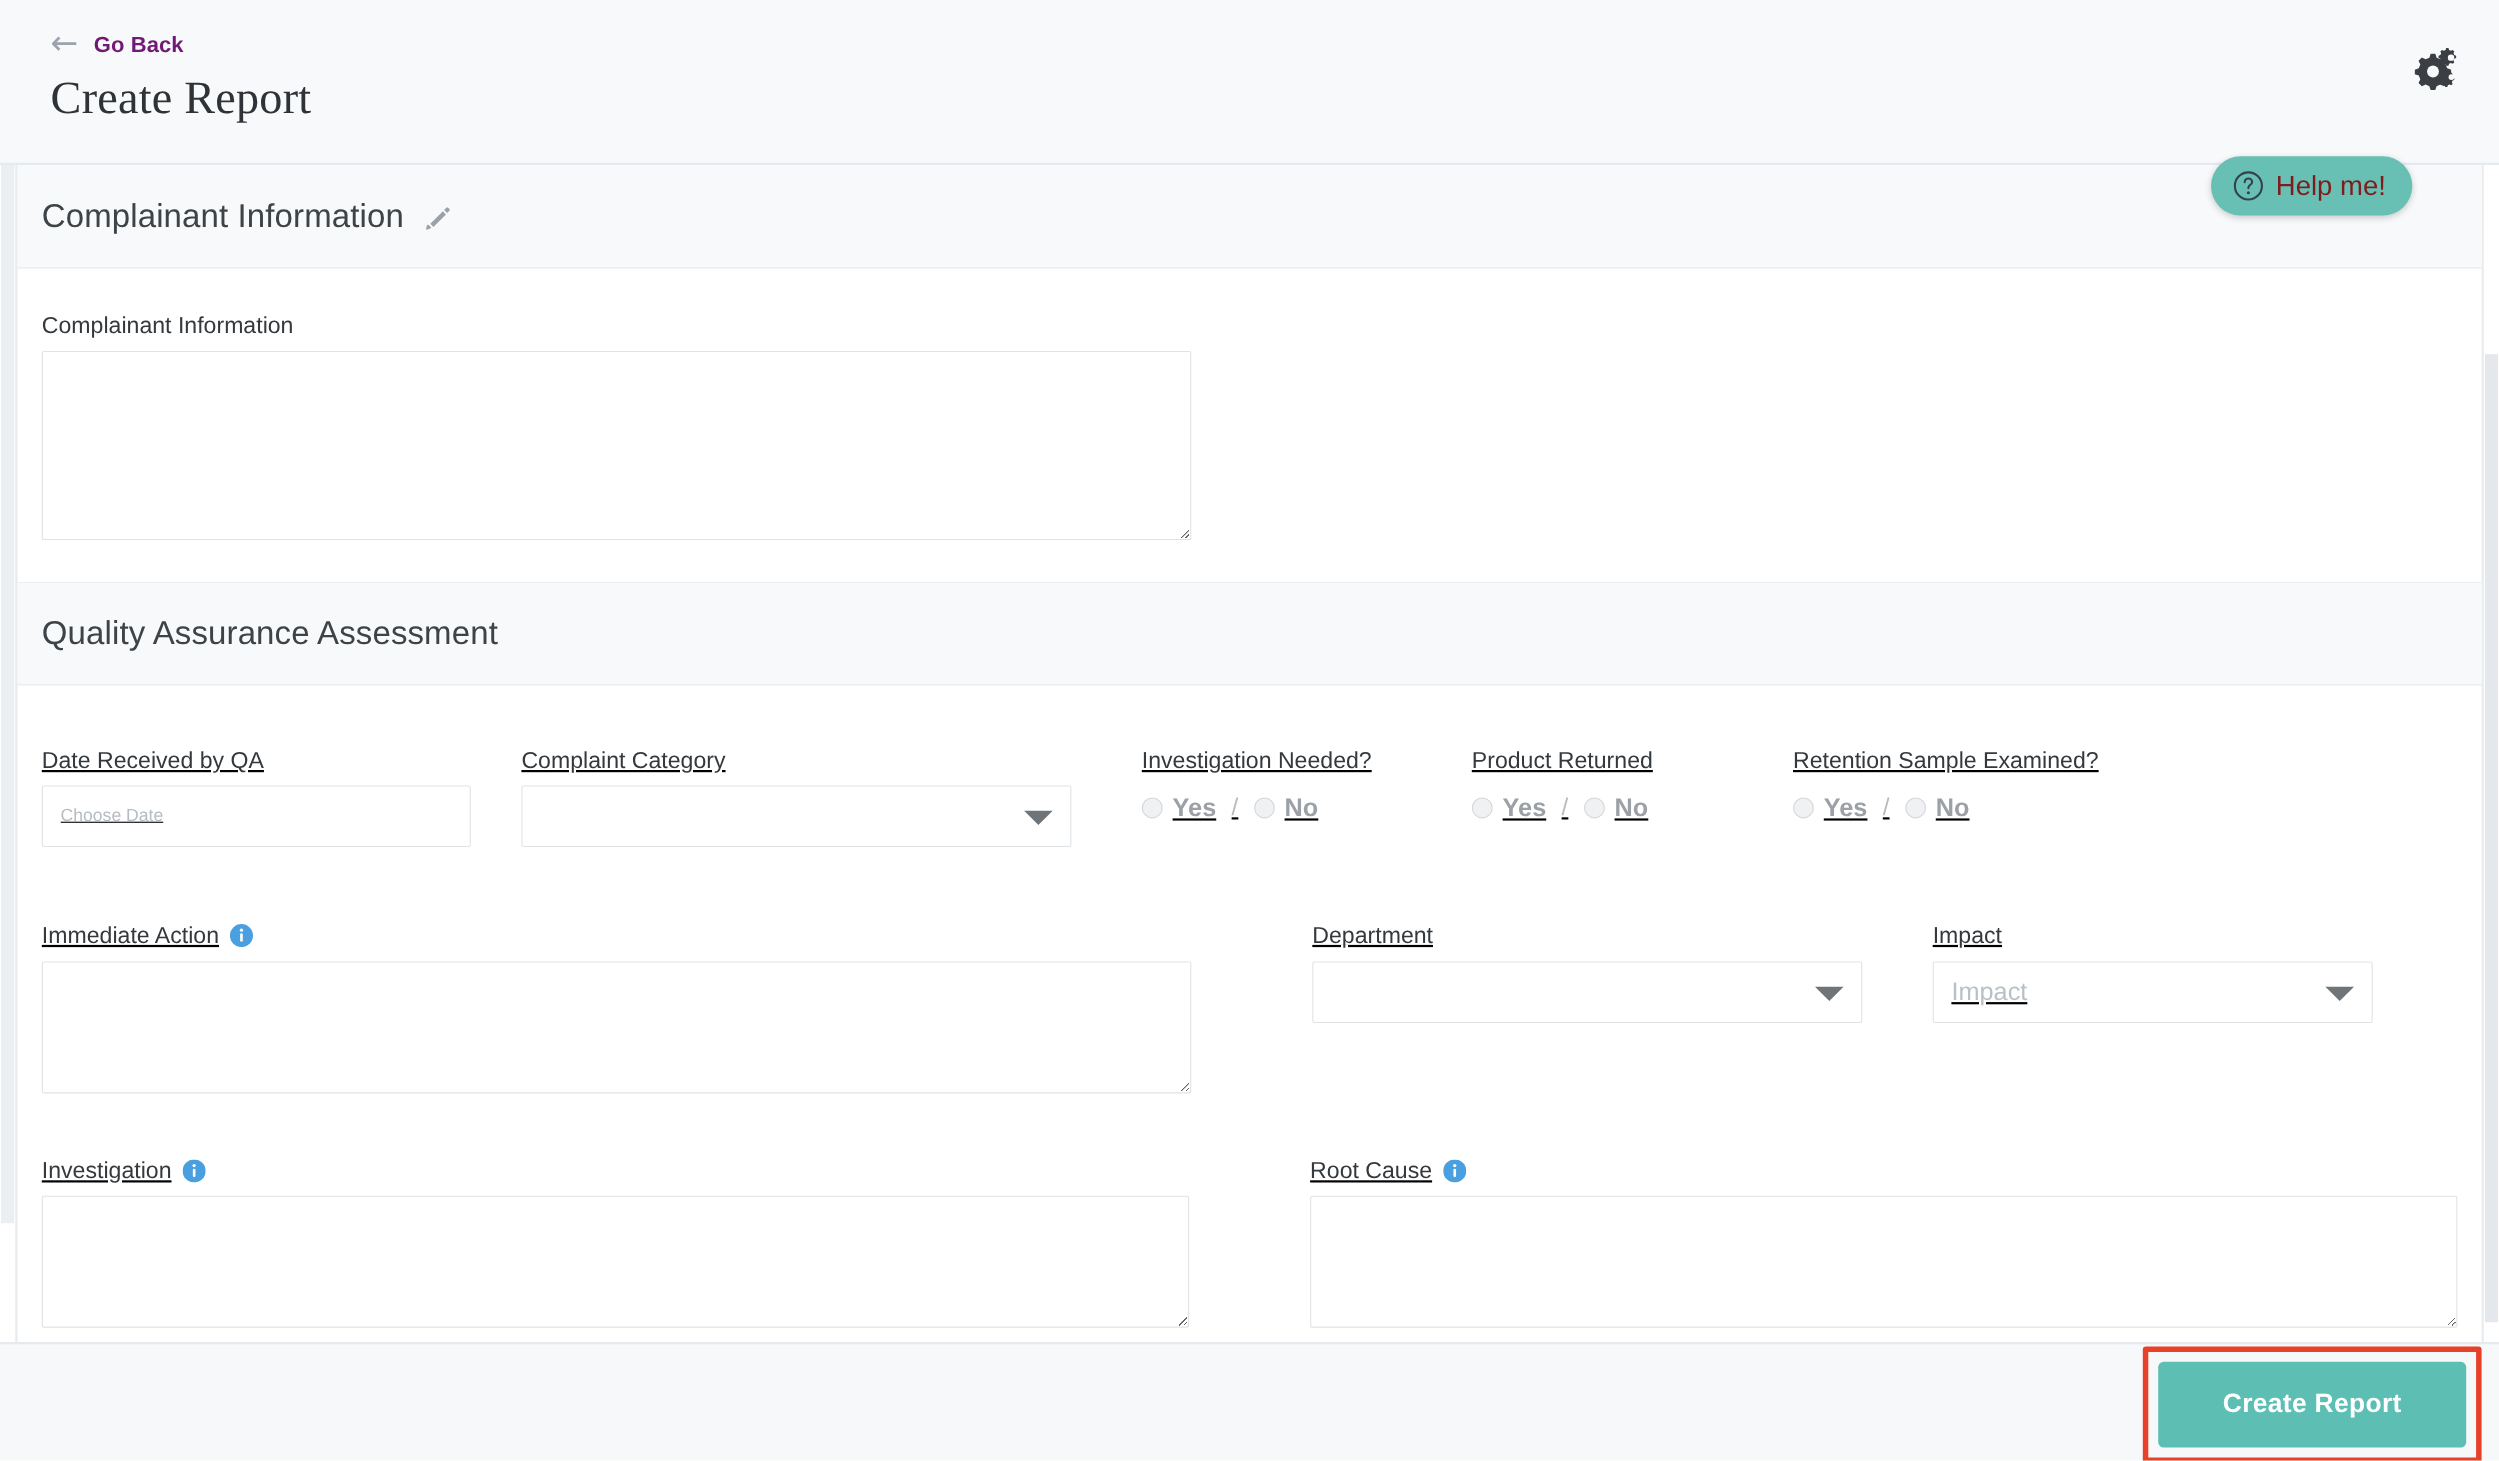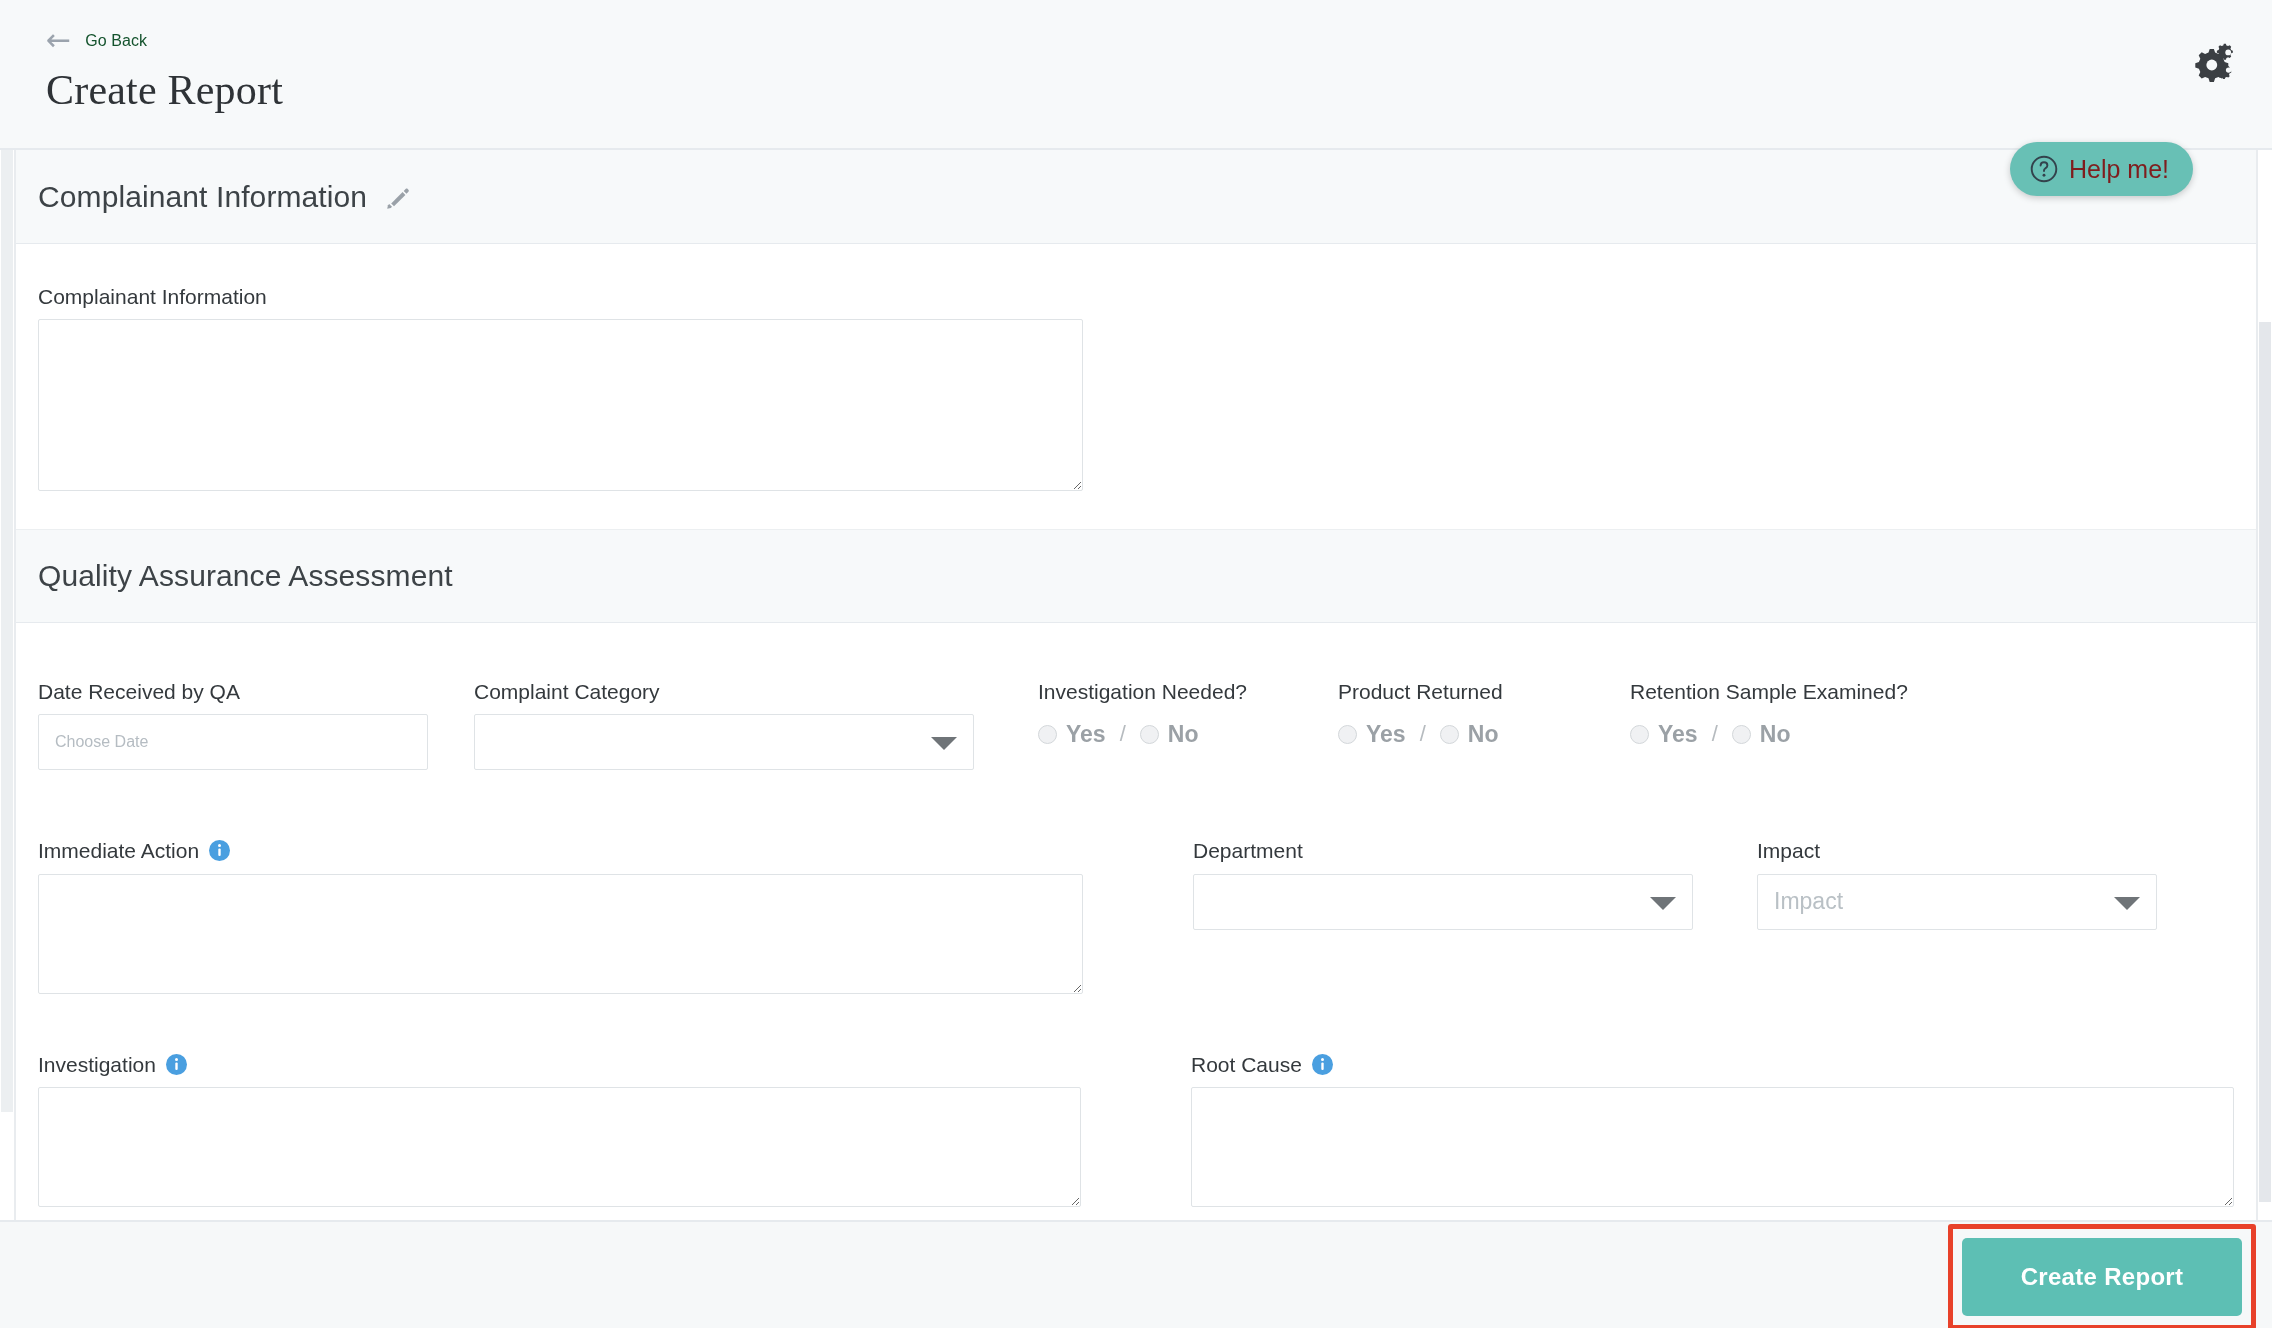--- a/index.html
+++ b/index.html
@@ -40,23 +40,23 @@
     height: 34px;
   }
   .go-back-arrow {
     font-size: 30px;
     color: #9ba3ad;
     line-height: 1;
     font-family: "DejaVu Sans", sans-serif;
     margin-top: -2px;
   }
   .go-back-label {
-    font-size: 16px;
-    font-weight: normal;
-    color: #14532d;
+    font-size: 20px;
+    font-weight: bold;
+    color: #701a75;
     letter-spacing: .1px;
   }
   .page-title {
     font-family: "Liberation Serif", serif;
     font-size: 42px;
     color: #2f3337;
     margin-top: 10px;
     line-height: 1.05;
     letter-spacing: .2px;
   }
@@ -192,21 +192,21 @@
     font-weight: bold;
     color: #9ba1a6;
   }
   .radio-sep {
     font-size: 22px;
     color: #b6bbbf;
     margin: 0 14px;
   }
 
   
-  .row { display: flex; }
+  .row { display: flex; text-decoration: underline; }
 
   .col-date   { width: 390px; margin-right: 46px; }
   .col-cat    { width: 500px; margin-right: 64px; }
   .col-inv    { width: 300px; }
   .col-prod   { width: 292px; }
   .col-ret    { width: 330px; }
 
   .row1 { padding-top: 56px; }
 
   .row2 { padding-top: 68px; }

